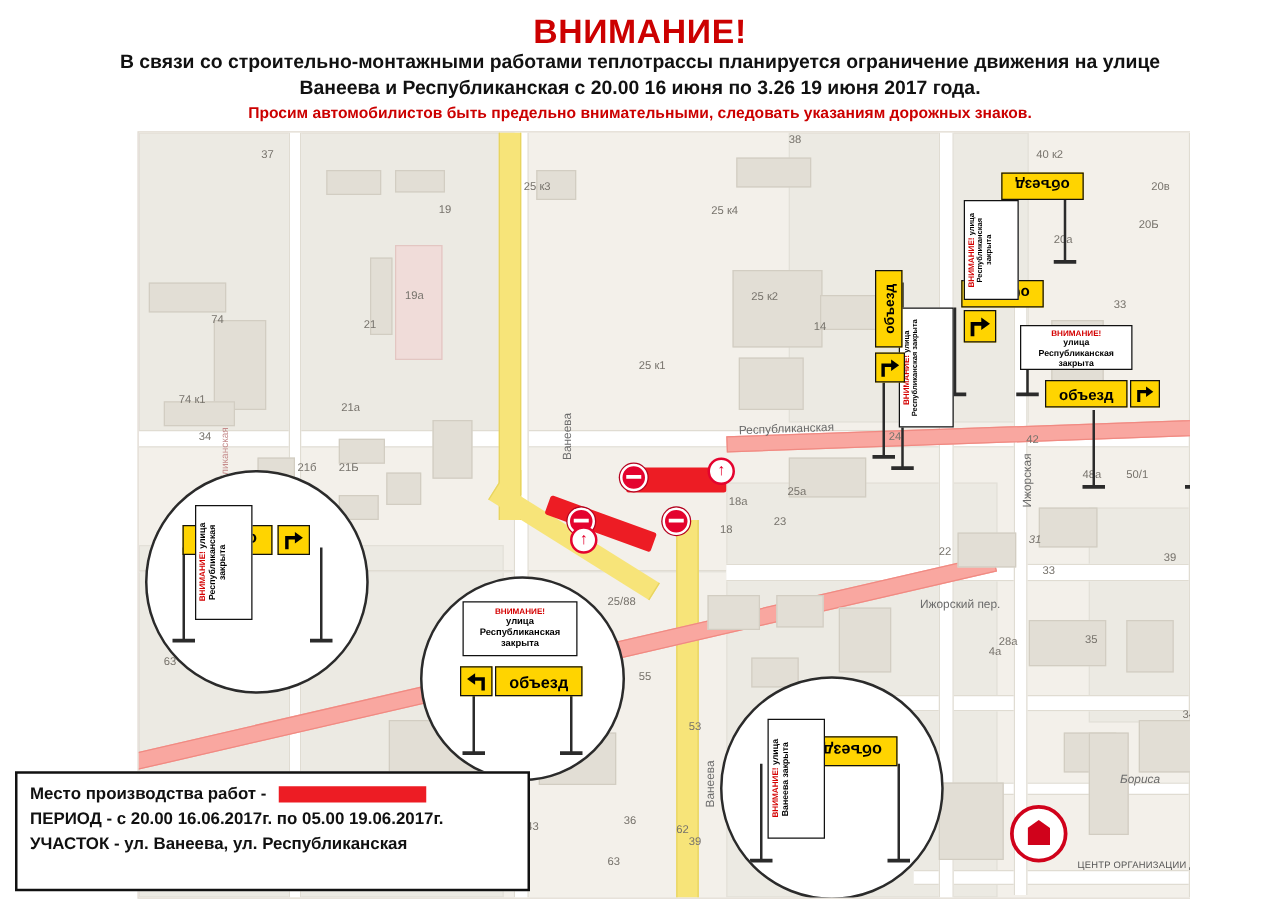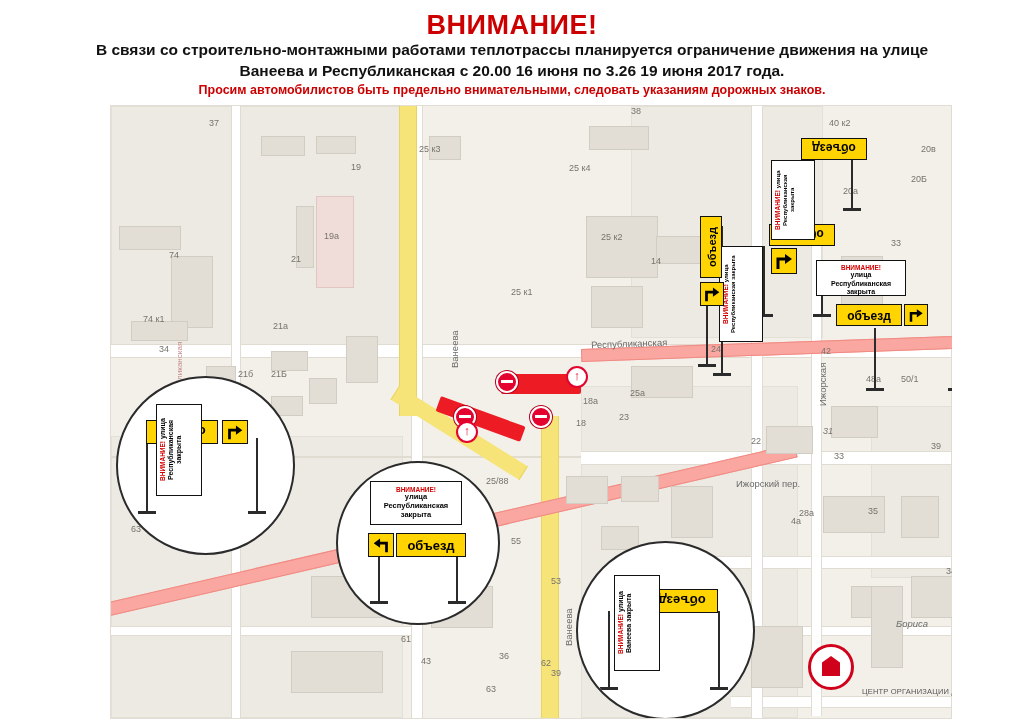--- a/index.html
+++ b/index.html
@@ -551,19 +551,27 @@
           <span class="vn">ВНИМАНИЕ!</span>
           <span>улица</span>
           <span>Ванеева</span>
           <span>закрыта</span>
         </div>
       </div>
     </div>
 
   </div>
 
+  <div class="legend">
+    <div class="legend-row">
+      <span>Место производства работ  -</span>
+      <span class="legend-swatch"></span>
+    </div>
+    <div class="legend-row">ПЕРИОД - с 20.00 16.06.2017г. по 05.00 19.06.2017г.</div>
+    <div class="legend-row">УЧАСТОК - ул. Ванеева, ул. Республиканская</div>
+  </div>
 
   <div class="logo">
     <div class="logo-mark"></div>
     <div class="logo-sub">ЦЕНТР ОРГАНИЗАЦИИ ДОРОЖНОГО ДВИЖЕНИЯ</div>
   </div>
 
 </div>
 
 </body></html>

